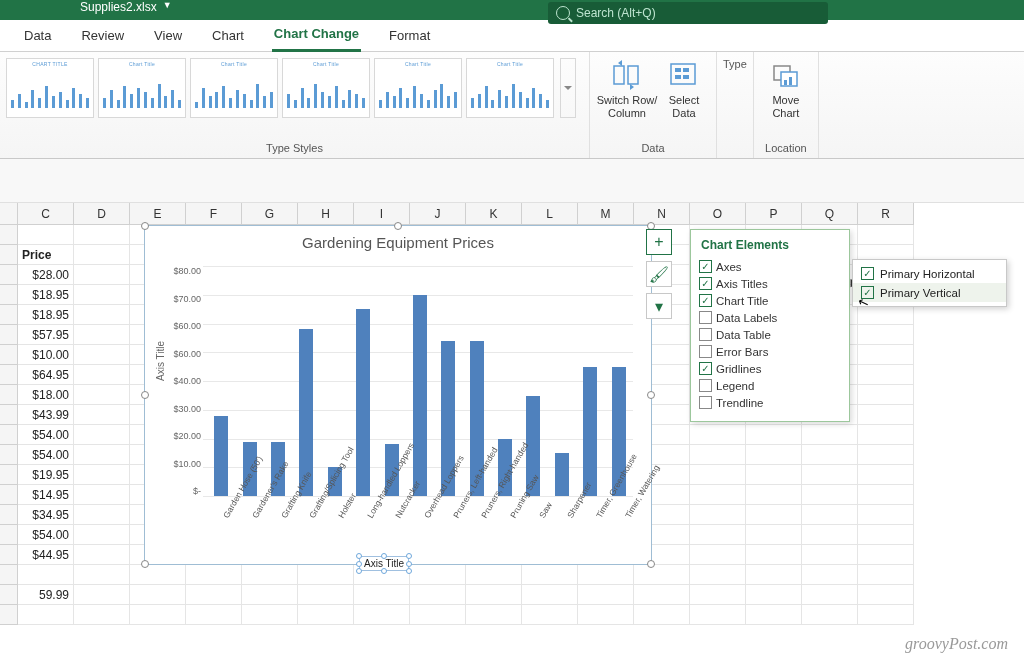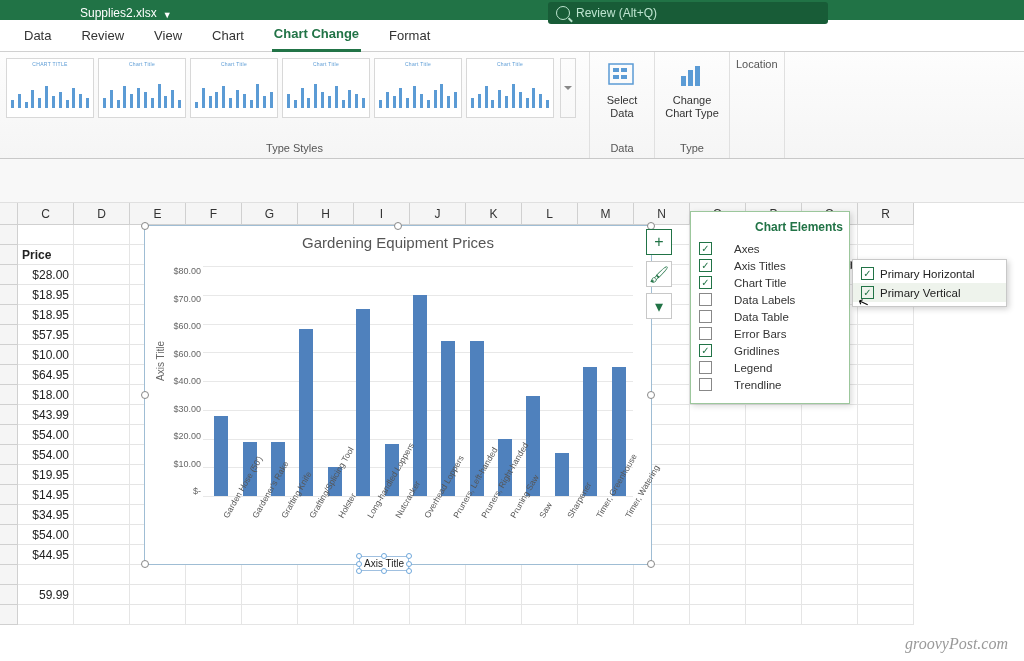--- a/index.html
+++ b/index.html
@@ -1,19 +1,19 @@
 <!DOCTYPE html>
 <html><head>
 <meta charset="utf-8">
 <style>
   * { box-sizing: border-box; margin: 0; padding: 0; }
   body { font-family: "Segoe UI", Arial, sans-serif; background: #fff; font-size: 12px; color: #222; overflow: hidden; width: 1024px; height: 661px; position: relative; }
 
   
-  .titlebar { background: #217346; height: 20px; display: flex; align-items: flex-end; padding: 0 0 0 80px; }
+  .titlebar { background: #217346; height: 20px; display: flex; align-items: flex-start; padding: 0 0 0 80px; }
   .filename { color: #fff; font-size: 12px; }
   .dropdown-arrow { color: #fff; margin-left: 6px; font-size: 9px; }
   .searchbox { position: absolute; left: 548px; top: 2px; height: 22px; width: 280px; background: #185c37; border-radius: 3px; display: flex; align-items: center; padding: 0 8px; color: #bde4cf; gap: 6px; }
   .searchbox .mag { width: 14px; height: 14px; border: 1.5px solid #bde4cf; border-radius: 50%; position: relative; }
   .searchbox .mag::after { content: ""; position: absolute; width: 5px; height: 1.5px; background: #bde4cf; transform: rotate(45deg); right: -4px; bottom: -1px; }
   .searchbox span { font-size: 12px; }
 
   
   .tabs { height: 32px; background: #fff; border-bottom: 1px solid #d0d0d0; display: flex; align-items: flex-end; padding-left: 22px; gap: 26px; }
   .tab { font-size: 13px; color: #333; padding: 6px 2px 8px 2px; cursor: pointer; }
@@ -64,23 +64,23 @@
   .xticks span{font-size:8.5px;color:#555;transform:rotate(-60deg);transform-origin:right top;white-space:nowrap;display:block;width:10px;text-align:right;position:relative;top:8px;}
   .axis-title-box{position:absolute;left:214px;top:330px;border:1px solid #a0c0e0;padding:1px 4px;font-size:10px;background:#fff;}
   .axis-title-box .sel-h{position:absolute;width:6px;height:6px;border:1px solid #6fa8dc;background:#fff;border-radius:50%;}
 
   
   .chart-sidebtns{position:absolute;left:646px;top:26px;display:flex;flex-direction:column;gap:6px;}
   .side-btn{width:26px;height:26px;border:1px solid #c8c8c8;background:#fff;display:flex;align-items:center;justify-content:center;color:#217346;font-size:16px;cursor:pointer;}
   .side-btn.active{border-color:#217346;}
 
   
-  .ce-popup{position:absolute;left:690px;top:8px;width:160px;border:1px solid #9cc79c;background:#fff;box-shadow:2px 2px 6px rgba(0,0,0,.15);padding:8px 6px 10px 8px;text-align:right;}
+  .ce-popup{position:absolute;left:690px;top:26px;width:160px;border:1px solid #9cc79c;background:#fff;box-shadow:2px 2px 6px rgba(0,0,0,.15);padding:8px 6px 10px 8px;}
   .ce-popup h4{color:#217346;font-size:12px;font-weight:700;margin-bottom:6px;padding-left:2px;}
-  .ce-item{display:flex;align-items:center;gap:22px;padding:2px 0;font-size:11.5px;color:#333;cursor:pointer;}
+  .ce-item{display:flex;align-items:center;gap:4px;padding:2px 0;font-size:11.5px;color:#333;cursor:pointer;}
   .chk{width:13px;height:13px;border:1px solid #888;display:flex;align-items:center;justify-content:center;}
   .chk.on{border-color:#217346;}
   .chk.on::after{content:"✓";color:#217346;font-size:10px;line-height:1;}
   .ce-arrow-out{position:absolute;right:-10px;top:46px;font-size:11px;color:#333;}
 
   
   .ce-sub{position:absolute;left:852px;top:56px;width:155px;border:1px solid #c8c8c8;background:#fff;box-shadow:2px 2px 6px rgba(0,0,0,.18);padding:4px 0;}
   .ce-sub .sub-item{display:flex;align-items:center;gap:6px;padding:3px 8px;font-size:11.5px;}
   .ce-sub .sub-item.hover{background:#eef3ec;}
   .cursor-img{position:absolute;left:858px;top:92px;font-size:13px;color:#000;transform:rotate(-20deg);}
@@ -88,21 +88,21 @@
   .watermark{position:absolute;right:16px;bottom:8px;font-size:16px;color:#999;font-style:italic;font-family:Georgia,serif;}
 </style>
 </head>
 <body>
 
 <div class="titlebar">
   <span class="filename">Supplies2.xlsx</span>
   <span class="dropdown-arrow">▼</span>
   <div class="searchbox">
     <span class="mag"></span>
-    <span>Review (Alt+Q)</span>
+    <span>Search (Alt+Q)</span>
   </div>
 </div>
 
 <div class="tabs" id="tabs">
     <div class="tab">Data</div>
     <div class="tab">Review</div>
     <div class="tab">View</div>
     <div class="tab">Chart</div>
     <div class="tab active">Chart Change</div>
     <div class="tab">Format</div>
@@ -214,49 +214,59 @@
           </div>
         </div>
         <div class="gallery-more">
           <div></div>
         </div>
       </div>
     <div class="group-label">Type Styles</div>
   </div>
   <div class="ribbon-group">
     <div class="ribbon-btns">
+      <div class="ribbon-btn">
+        <svg width="30" height="30">
+            <rect x="2" y="6" width="10" height="18" fill="none" stroke="#5b9bd5" stroke-width="1.5"></rect>
+            <rect x="16" y="6" width="10" height="18" fill="none" stroke="#5b9bd5" stroke-width="1.5"></rect>
+            <path d="M6 3 L10 0 L10 6 Z M22 27 L18 30 L18 24 Z" fill="#5b9bd5"></path>
+          </svg>
+        <span style="white-space:pre-line">Switch Row/
+Column</span>
+      </div>
       <div class="ribbon-btn" style="width:52px">
         <svg width="30" height="30">
             <rect x="2" y="4" width="24" height="20" fill="none" stroke="#5b9bd5" stroke-width="1.5"></rect>
             <rect x="6" y="8" width="6" height="4" fill="#5b9bd5"></rect>
             <rect x="14" y="8" width="6" height="4" fill="#5b9bd5"></rect>
             <rect x="6" y="15" width="6" height="4" fill="#5b9bd5"></rect>
             <rect x="14" y="15" width="6" height="4" fill="#5b9bd5"></rect>
           </svg>
         <span style="white-space:pre-line">Select
 Data</span>
       </div>
     </div>
     <div class="group-label">Data</div>
   </div>
   <div class="ribbon-group">
-    <div class="ribbon-btns">
-      <div class="ribbon-btn">
-        <svg width="30" height="30">
-            <rect x="4" y="16" width="5" height="10" fill="#5b9bd5"></rect>
-            <rect x="11" y="10" width="5" height="16" fill="#5b9bd5"></rect>
-            <rect x="18" y="6" width="5" height="20" fill="#5b9bd5"></rect>
-          </svg>
-        <span style="white-space:pre-line">Change
-Chart Type</span>
-      </div>
-    </div>
     <div class="group-label">Type</div>
   </div>
   <div class="ribbon-group">
+    <div class="ribbon-btns">
+      <div class="ribbon-btn" style="width:52px">
+        <svg width="30" height="30">
+            <rect x="3" y="6" width="16" height="14" fill="none" stroke="#888" stroke-width="1.5"></rect>
+            <rect x="10" y="12" width="16" height="14" fill="#fff" stroke="#5b9bd5" stroke-width="1.5"></rect>
+            <rect x="13" y="20" width="3" height="5" fill="#5b9bd5"></rect>
+            <rect x="18" y="17" width="3" height="8" fill="#5b9bd5"></rect>
+          </svg>
+        <span style="white-space:pre-line">Move
+Chart</span>
+      </div>
+    </div>
     <div class="group-label">Location</div>
   </div>
 </div>
 
 <div class="fx-area"></div>
 
 <div class="grid-wrap">
   <div class="colheaders" id="colheaders">
       <div class="rowhdr-spacer"></div>
       <div class="colheader">C</div>

